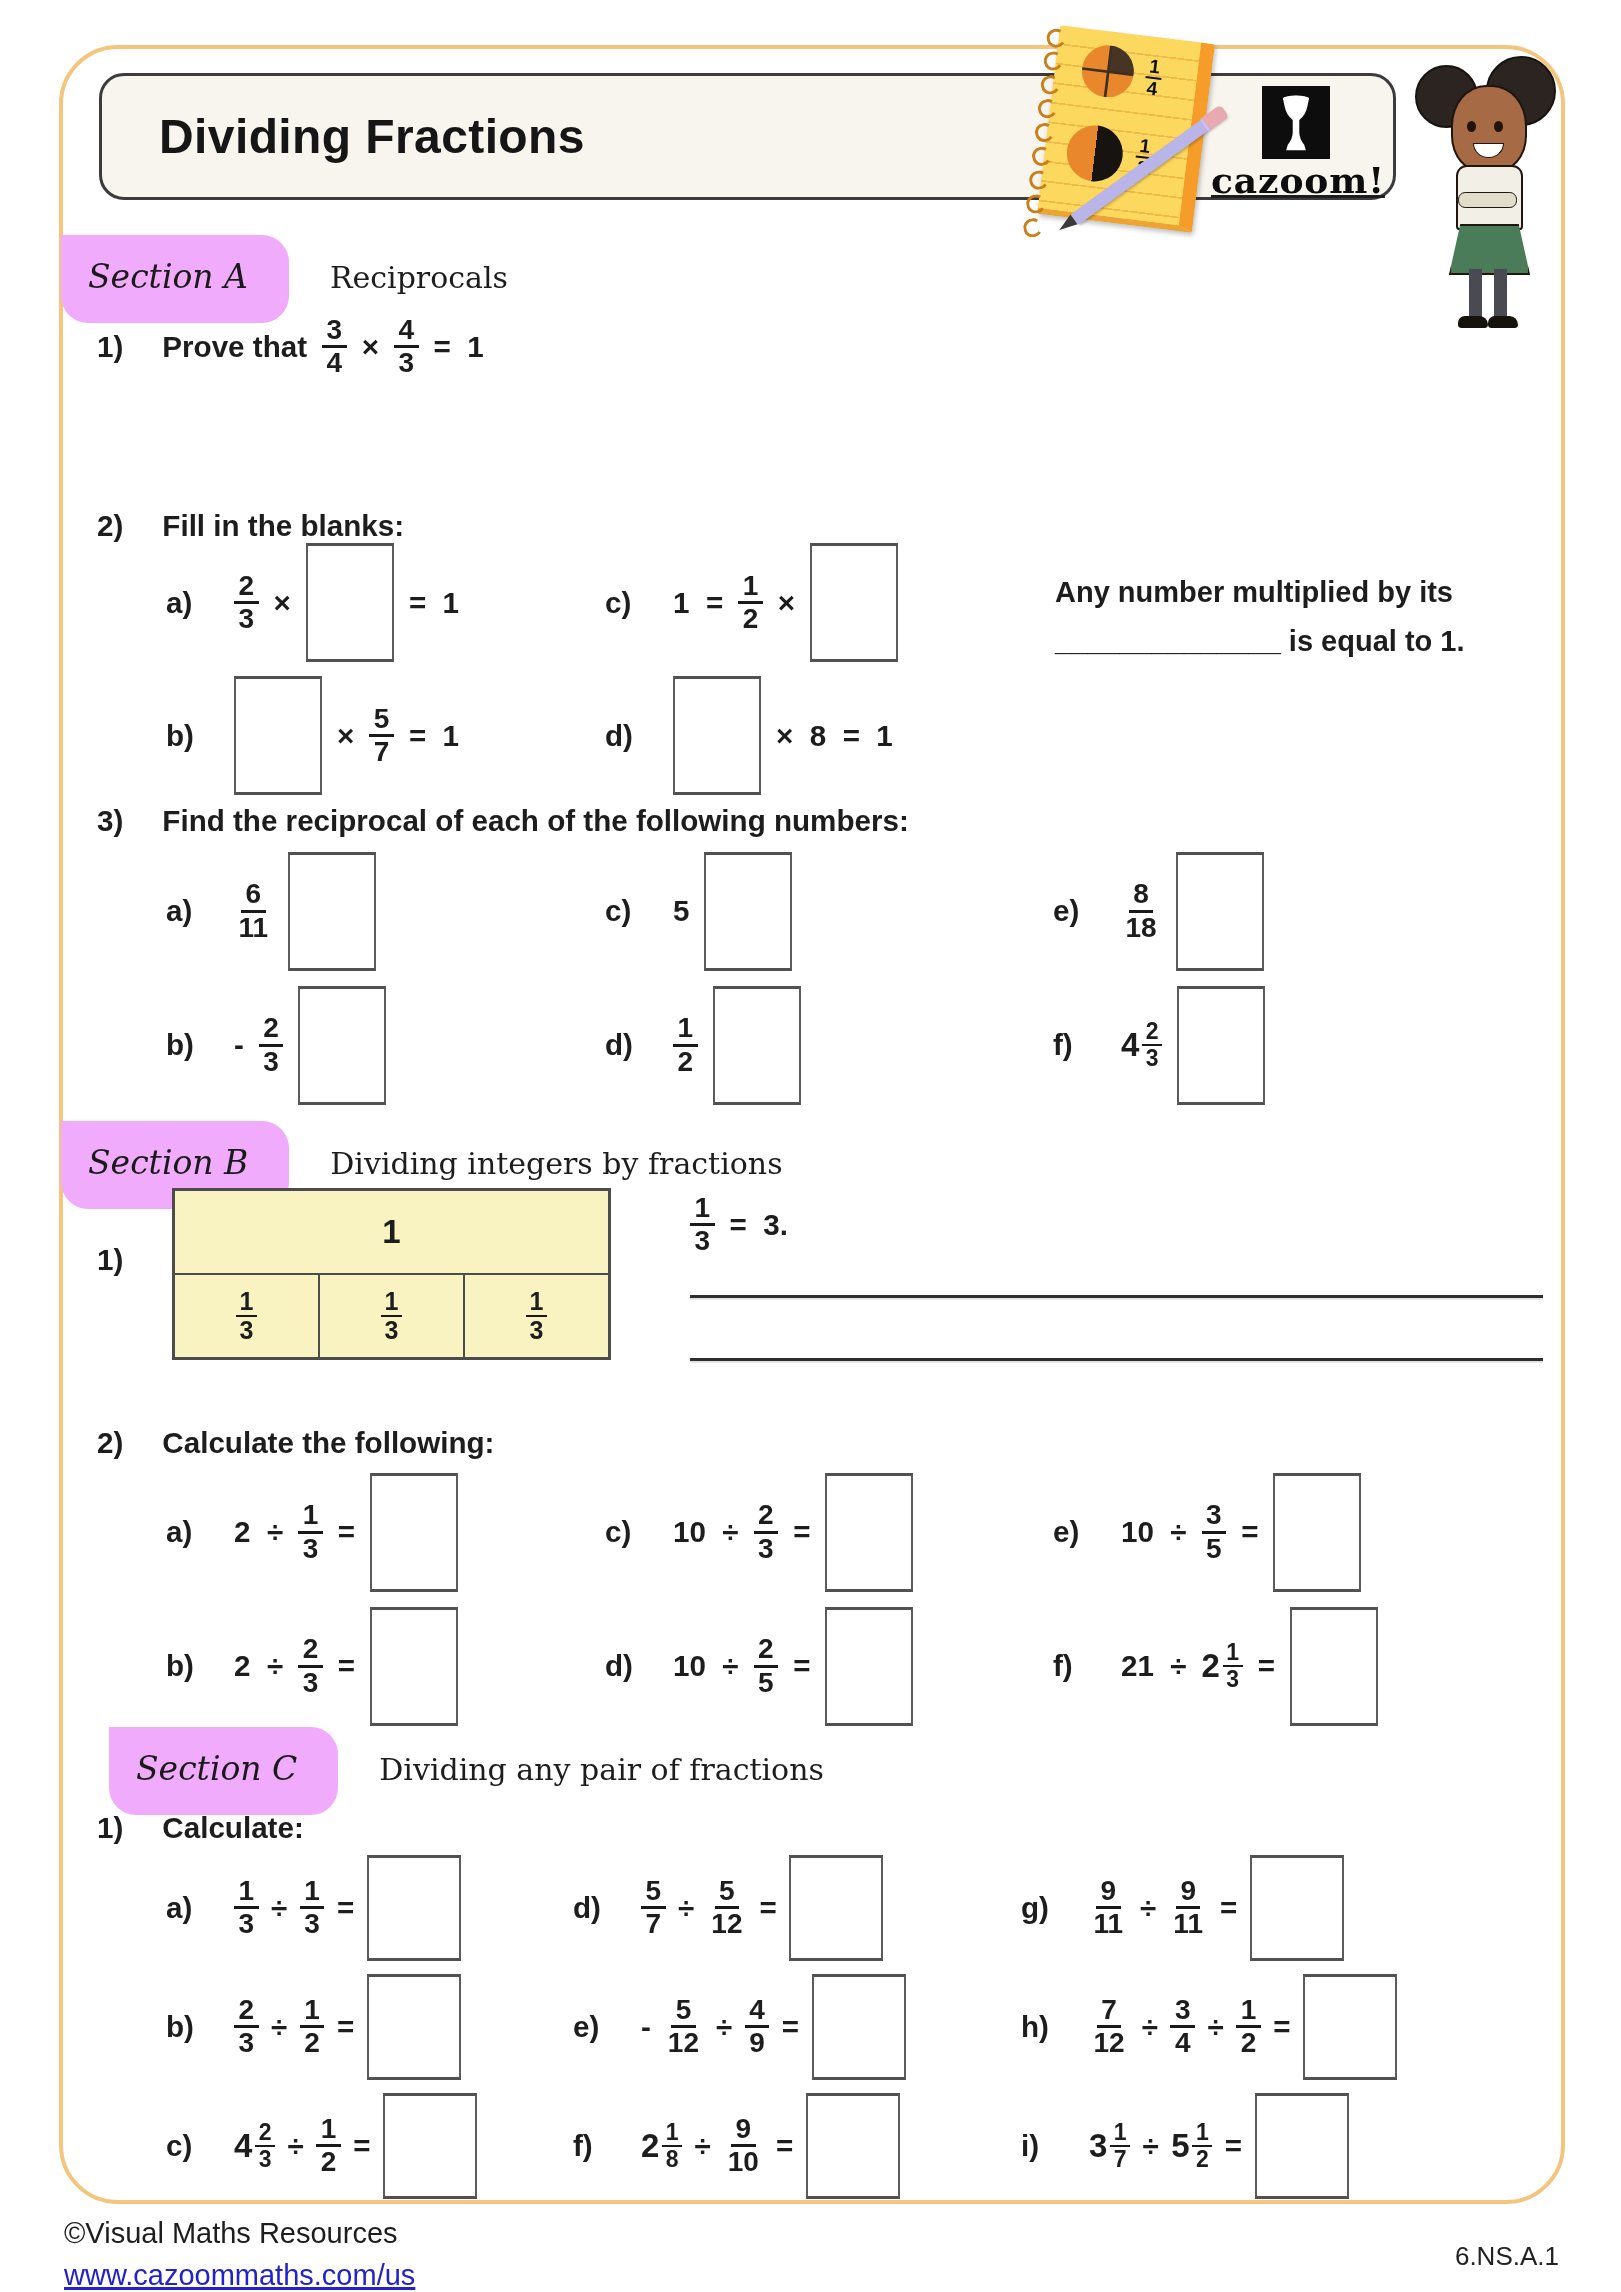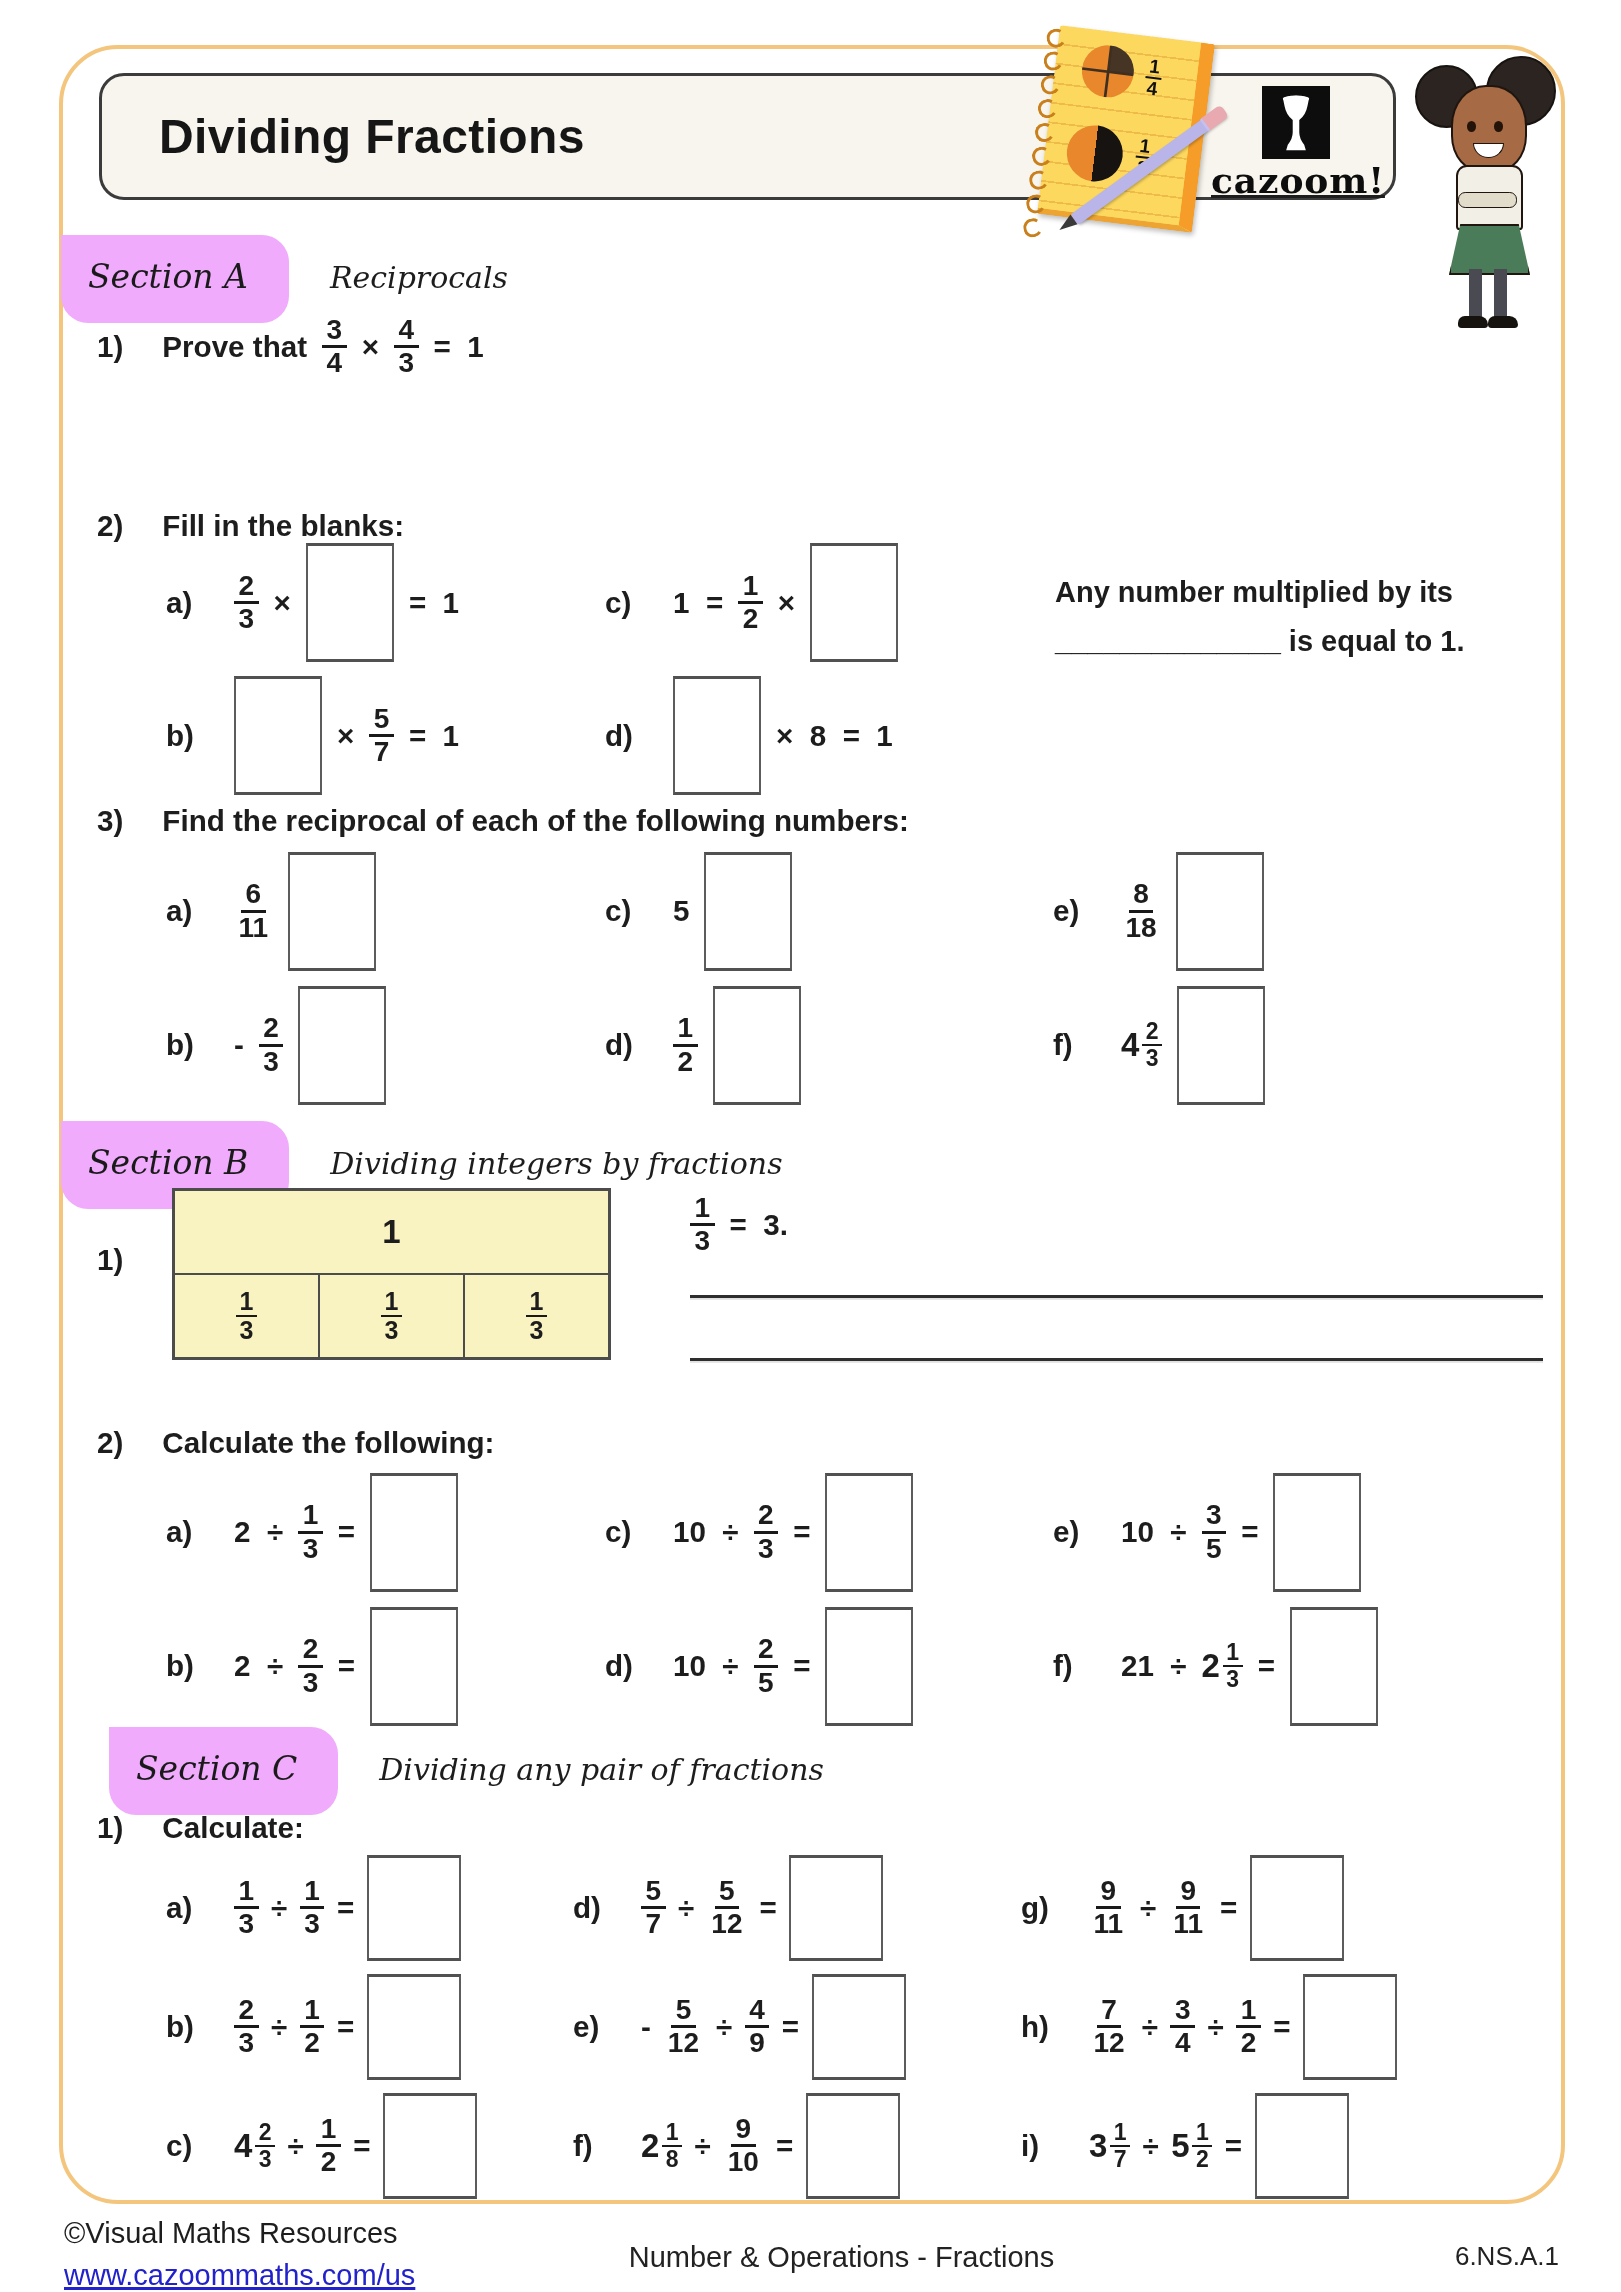--- a/index.html
+++ b/index.html
@@ -69,21 +69,21 @@
   .leg{position:absolute;top:222px;width:13.4px;height:52px;background:#4a4a52;}
   .leg.l{left:54px;} .leg.r{left:79px;}
   .shoe{position:absolute;top:269px;width:30px;height:11.6px;background:#16130f;border-radius:7.2px 9px 3.6px 3.6px;}
   .shoe.l{left:43px;} .shoe.r{left:73px;}
 
   
   .sec-head{position:absolute;left:61px;display:flex;align-items:baseline;}
   .sec-label{display:inline-block;background:#f0abfc;border-radius:0 27px 27px 27px;
              padding:21.5px 41px 27px 27px;font-family:"DejaVu Serif",serif;
              font-weight:normal;font-style:italic;font-size:33px;color:#1a1a1a;}
-  .sec-sub{font-family:"DejaVu Serif",serif;font-style:italic;font-size:30px;margin-left:41px;color:#1d1d1d;}
+  .sec-sub{font-family:"DejaVu Serif",serif;font-size:30px;margin-left:41px;color:#1d1d1d;}
 
   
   .qhead{position:absolute;display:flex;gap:39px;font-weight:bold;font-size:29.6px;align-items:center;}
   .expr{display:inline-flex;align-items:center;gap:15px;}
   .op{font-weight:bold;font-size:29.6px;white-space:pre;}
   .frac{display:inline-flex;flex-direction:column;align-items:center;line-height:1.08;font-weight:bold;}
   .frac .num{font-size:28px;border-bottom:3.6px solid #191919;padding:0 4.5px;}
   .frac .den{font-size:28px;padding:0 4.5px;}
   .mixed{display:inline-flex;align-items:center;gap:2.7px;}
   .mixed .whole{font-size:33px;font-weight:bold;}
@@ -630,17 +630,16 @@
           <span class="op">=</span>
           <span class="ansbox"></span>
         </span>
       </div>
   </div>
 
   <div class="foot-left">
     <div>©Visual Maths Resources</div>
     <a href="#">www.cazoommaths.com/us</a>
   </div>
-  <div class="foot-center">Number &amp; Operations - Fractions</div>
   <div class="foot-right">6.NS.A.1</div>
 
 </div>
 
 
 </body></html>

